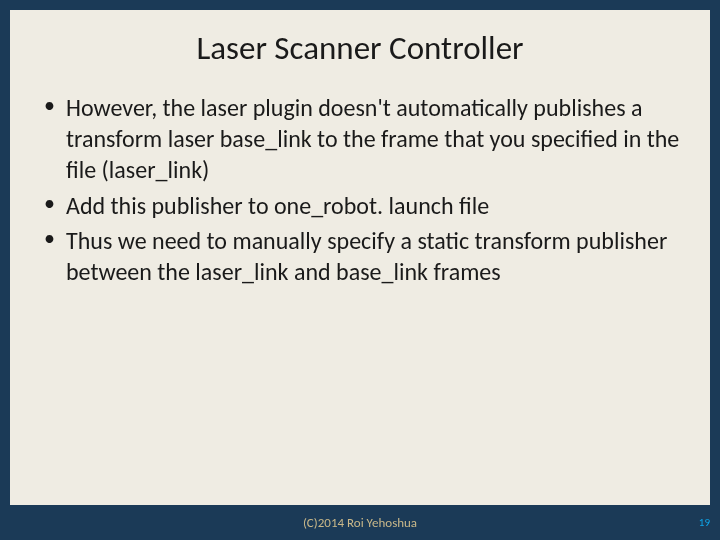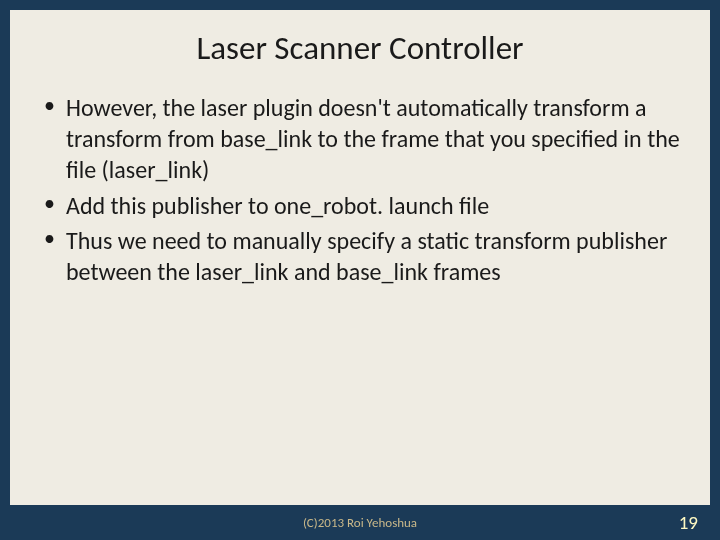--- a/index.html
+++ b/index.html
@@ -55,33 +55,33 @@
       display: flex;
       align-items: center;
       justify-content: center;
     }
     .copyright {
       color: #c9b88a;
       font-size: 13px;
     }
     .page-num {
       position: absolute;
-      right: 22px;
-      color: #fef9c3;
-      font-size: 19px;
+      right: 10px;
+      color: #0ea5e9;
+      font-size: 11px;
     }
   </style>
 </head>
 <body>
 
 <div class="slide">
   <h1 class="title">Laser Scanner Controller</h1>
   <ul class="bullets">
-    <li><span class="bold">However</span><span>, the laser plugin doesn't automatically transform a transform from base_link to the frame that you specified in the file (laser_link)</span></li>
+    <li><span class="bold">However</span><span>, the laser plugin doesn't automatically publishes a transform laser base_link to the frame that you specified in the file (laser_link)</span></li>
     <li><span class="bold"></span><span>Add this publisher to one_robot. launch file</span></li>
     <li><span class="bold"></span><span>Thus we need to manually specify a static transform publisher between the laser_link and base_link frames</span></li>
   </ul>
 </div>
 
 <div class="footer">
-  <span class="copyright">(C)2013 Roi Yehoshua</span>
+  <span class="copyright">(C)2014 Roi Yehoshua</span>
   <span class="page-num">19</span>
 </div>
 
 </body></html>

